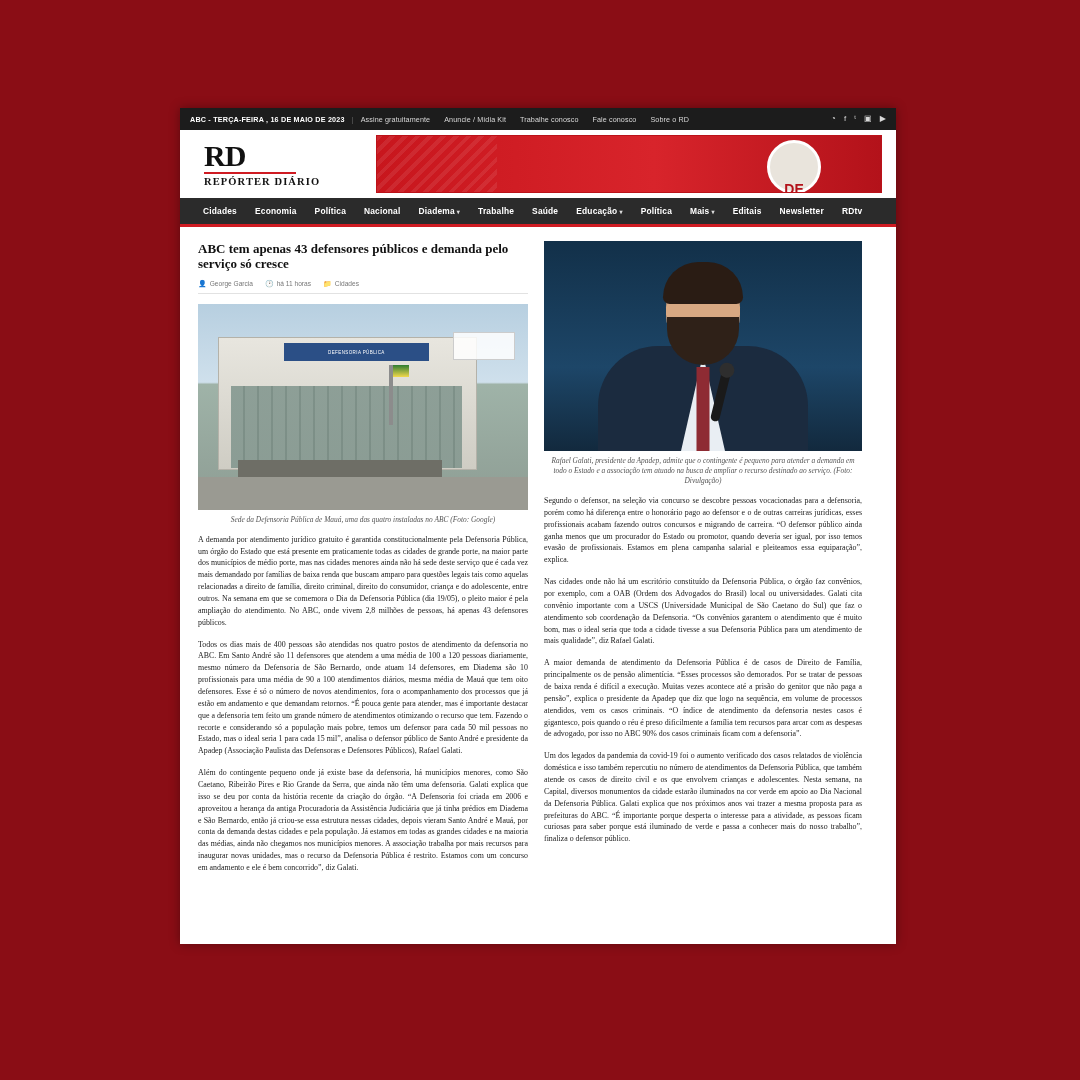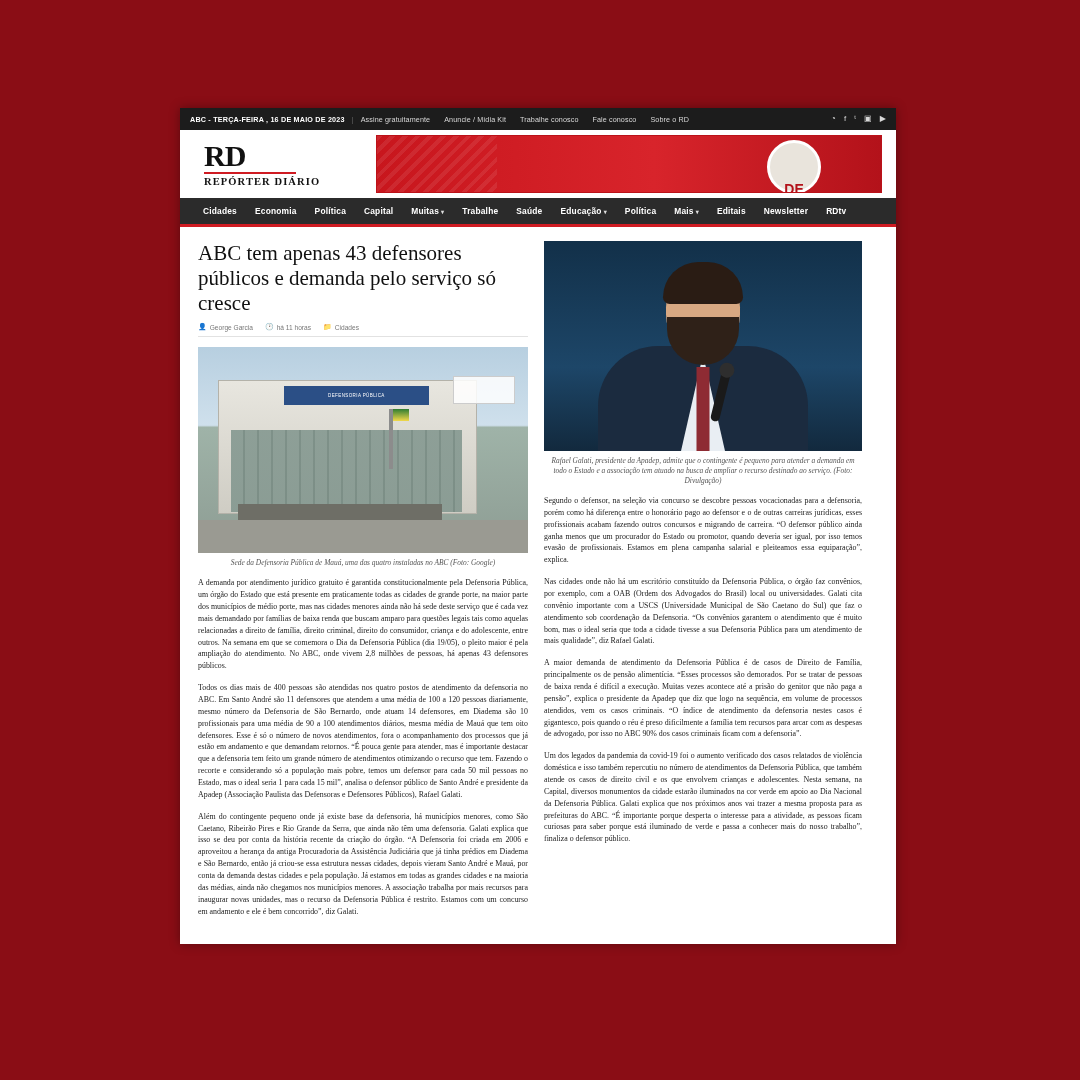--- a/index.html
+++ b/index.html
@@ -190,25 +190,25 @@
   .content {
     display: flex;
     padding: 14px 18px 0 18px;
     box-sizing: border-box;
     gap: 16px;
   }
   .col-left { width: 330px; }
   .col-right { width: 318px; }
   h1.headline {
     font-family: "Liberation Serif", serif;
-    font-size: 21px;
+    font-size: 13px;
     line-height: 1.18;
     color: #111;
     margin: 0 0 8px 0;
-    font-weight: normal;
+    font-weight: bold;
   }
   .meta {
     display: flex;
     align-items: center;
     gap: 12px;
     font-size: 6.6px;
     color: #777;
     border-bottom: 1px solid #e2e2e2;
     padding-bottom: 5px;
     margin-bottom: 10px;
@@ -429,22 +429,22 @@
         <span class="s2">DE</span>
         <span class="s3">MAUÁ</span>
       </div>
     </div>
   </div>
 
   <div class="nav">
     <span class="item">Cidades</span>
     <span class="item">Economia</span>
     <span class="item">Política</span>
-    <span class="item">Capital</span>
-    <span class="item"><span>Muitas</span><span class="caret">▾</span></span>
+    <span class="item">Nacional</span>
+    <span class="item"><span>Diadema</span><span class="caret">▾</span></span>
     <span class="item">Trabalhe</span>
     <span class="item">Saúde</span>
     <span class="item"><span>Educação</span><span class="caret">▾</span></span>
     <span class="item">Política</span>
     <span class="item"><span>Mais</span><span class="caret">▾</span></span>
     <span class="item">Editais</span>
     <span class="item">Newsletter</span>
     <span class="item">RDtv</span>
   </div>
 

